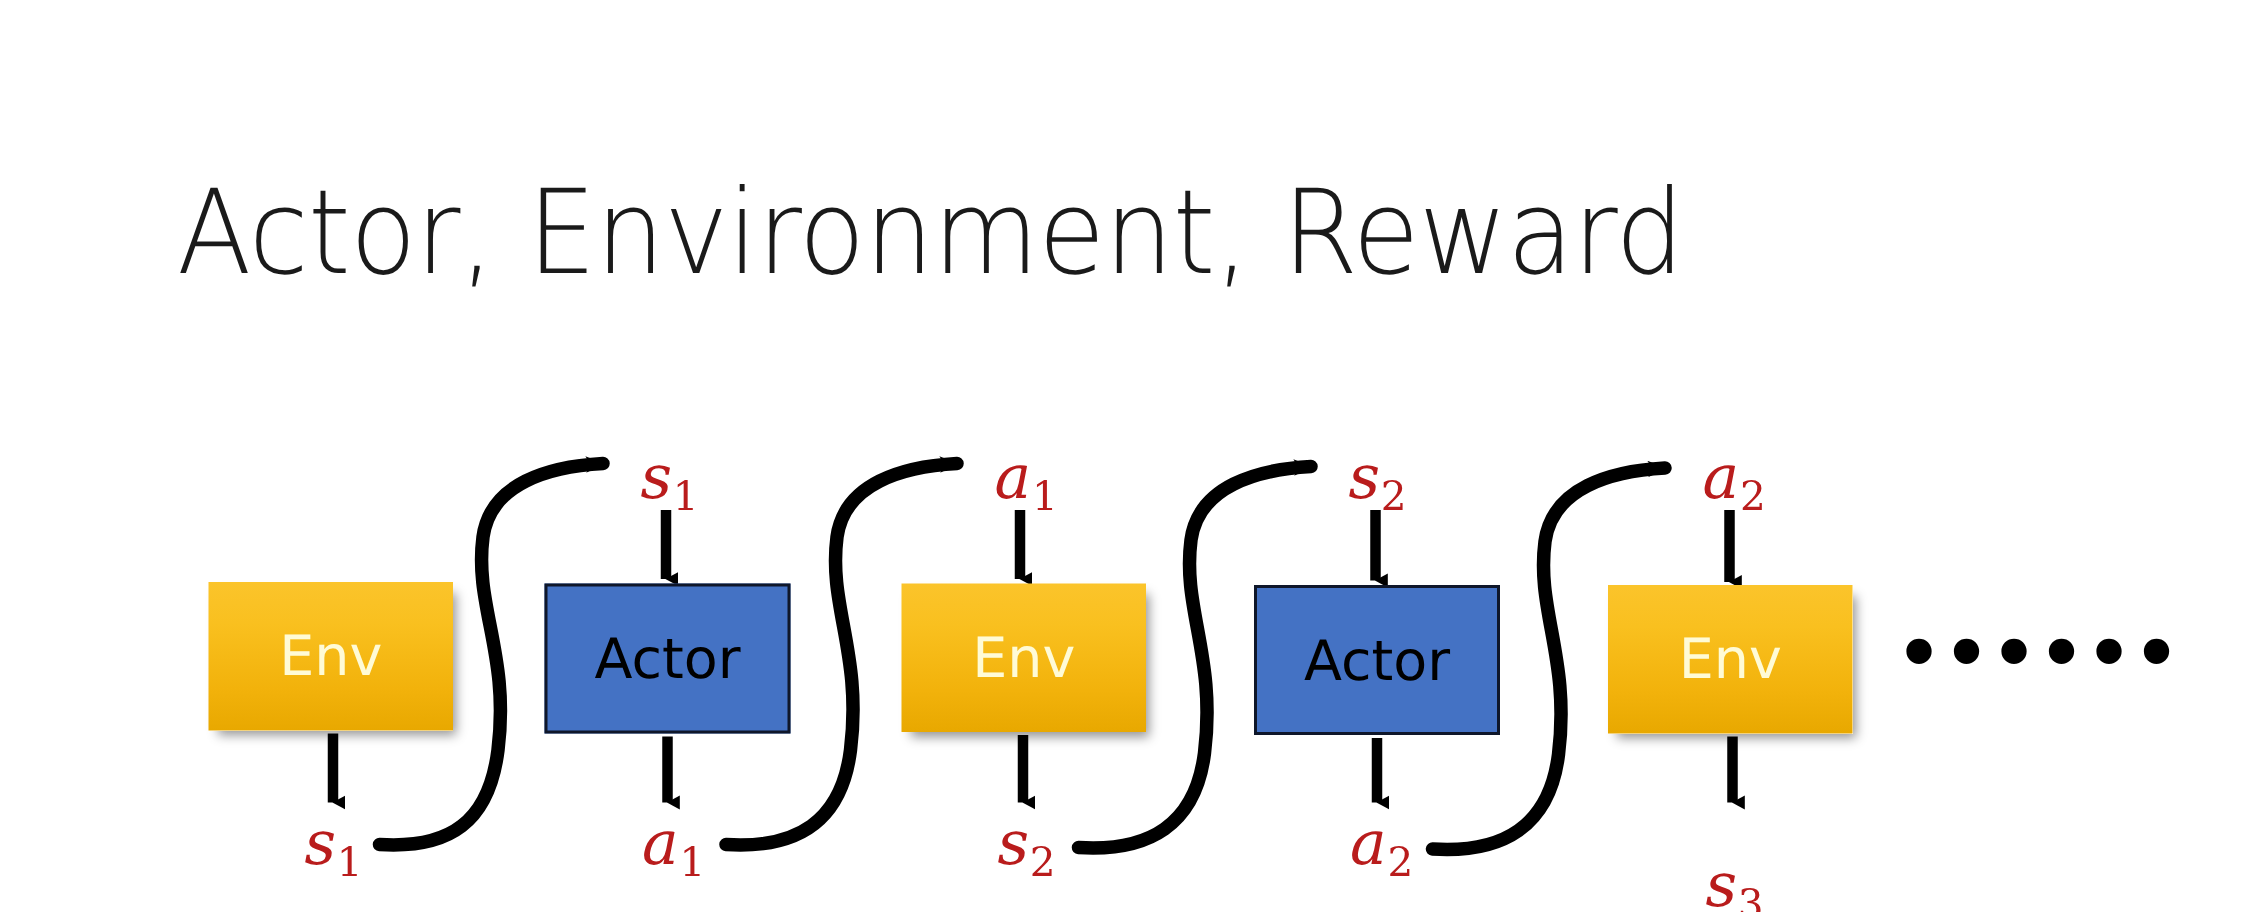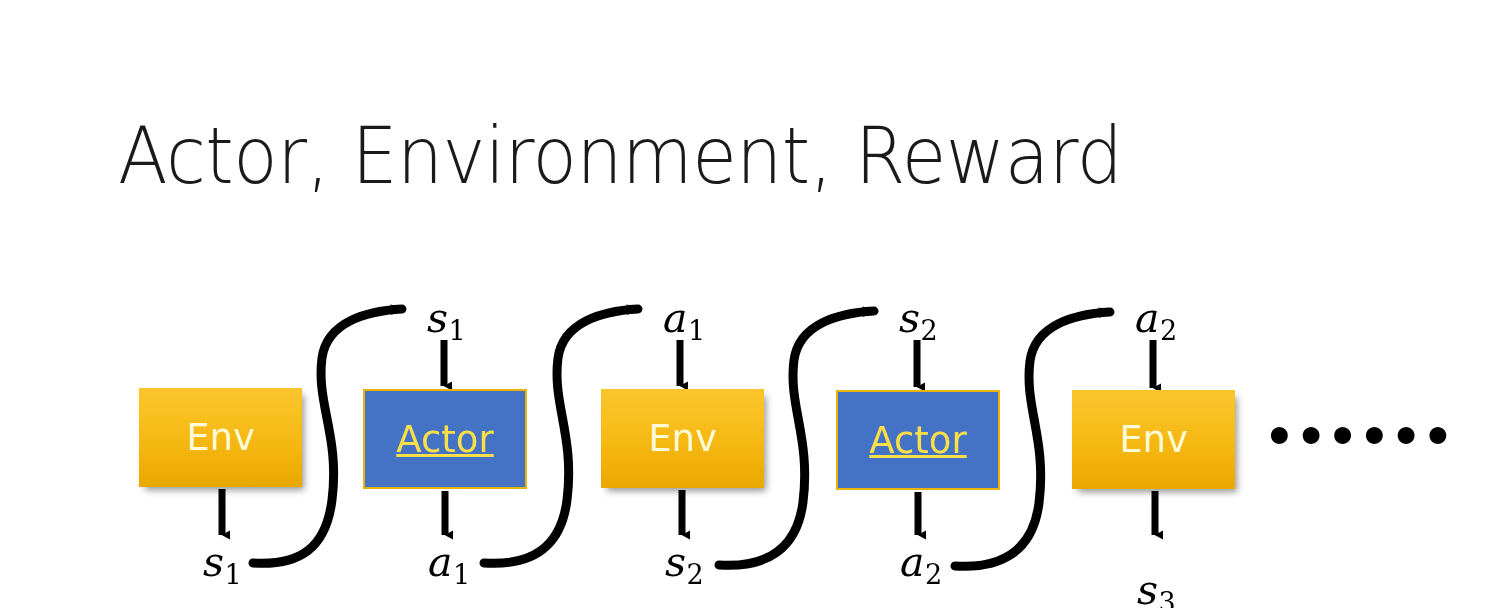--- a/index.html
+++ b/index.html
@@ -58,33 +58,32 @@
     user-select: none;
   }
   .node-env {
     background: linear-gradient(to bottom, #FBC42B 0%, #F9C01F 28%, #F2B20B 72%, #E8A800 100%);
     color: #FFFBD6;
     box-shadow: 4px 5px 7px -2px rgba(0,0,0,0.42);
     border: 0;
   }
   .node-actor {
     background: #4472C4;
-    color: #fde047;
-    border: 2px solid #eab308;
-    text-decoration: underline;
+    color: #000000;
+    border: 2px solid #0f172a;
   }
 
   
   .math-label {
     position: absolute;
     font-family: "DejaVu Serif", serif;
     font-style: italic;
     font-size: 41px;
     line-height: 1;
-    color: #000000;
+    color: #b91c1c;
     white-space: nowrap;
     user-select: none;
   }
   .math-label .sub {
     font-size: 0.66em;
     font-style: normal;
     vertical-align: -0.30em;
     letter-spacing: 0;
     margin-left: 0.5px;
   }

